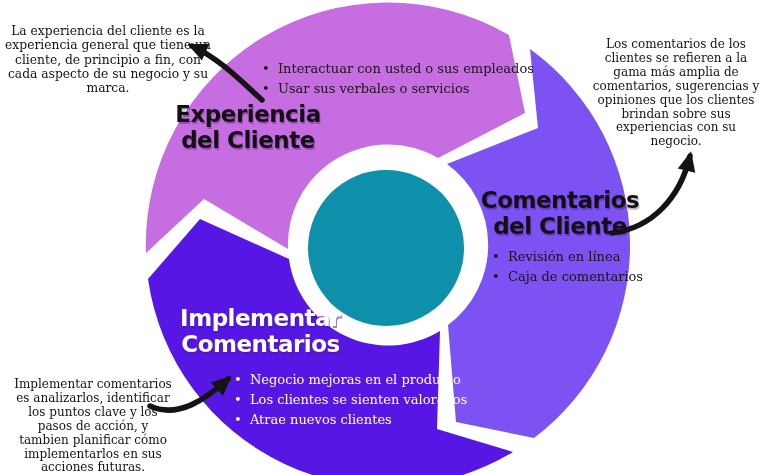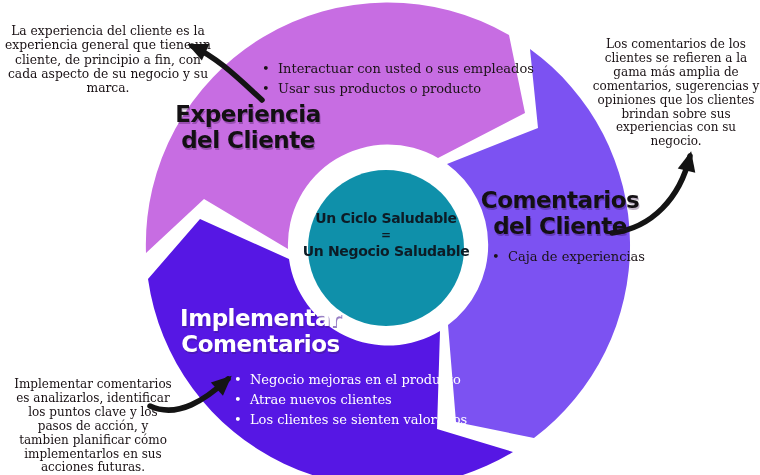--- a/index.html
+++ b/index.html
@@ -49,46 +49,42 @@
 
   <div class="abs annotation" style="left:2px;top:24px;width:212px;">La experiencia del cliente es la experiencia general que tiene un cliente, de principio a fin, con cada aspecto de su negocio y su marca.</div>
 
   <div class="abs seg-title" style="left:158px;top:102px;width:180px;">
     <div>Experiencia</div>
     <div>del Cliente</div>
   </div>
 
   <ul class="bullets abs" style="left:262px;top:60px;width:300px;">
     <li>Interactuar con usted o sus empleados</li>
-    <li>Usar sus productos o producto</li>
+    <li>Usar sus verbales o servicios</li>
   </ul>
 
   <div class="abs annotation" style="left:592px;top:38px;width:168px;font-size:12px;">Los comentarios de los clientes se refieren a la gama más amplia de comentarios, sugerencias y opiniones que los clientes brindan sobre sus experiencias con su negocio.</div>
 
   <div class="abs seg-title" style="left:470px;top:188px;width:180px;">
     <div>Comentarios</div>
     <div>del Cliente</div>
   </div>
 
   <ul class="bullets abs" style="left:492px;top:248px;width:178px;">
-    <li>Caja de experiencias</li>
+    <li>Revisión en línea</li>
+    <li>Caja de comentarios</li>
   </ul>
 
   <div class="abs seg-title light" style="left:160px;top:306px;width:175px;margin-left:13px;">
     <div>Implementar</div>
     <div>Comentarios</div>
   </div>
 
   <ul class="bullets white abs" style="left:234px;top:371px;width:260px;">
     <li>Negocio mejoras en el producto</li>
+    <li>Los clientes se sienten valorados</li>
     <li>Atrae nuevos clientes</li>
-    <li>Los clientes se sienten valorados</li>
   </ul>
 
   <div class="abs annotation" style="left:12px;top:378px;width:162px;font-size:12px;">Implementar comentarios es analizarlos, identificar los puntos clave y los pasos de acción, y tambien planificar cómo implementarlos en sus acciones futuras.</div>
 
-  <div class="abs center-label" style="left:296px;top:210px;width:180px;">
-    <div class="big">Un Ciclo Saludable</div>
-    <div class="eq">=</div>
-    <div class="big">Un Negocio Saludable</div>
-  </div>
 
 </div>
 
 </body></html>

